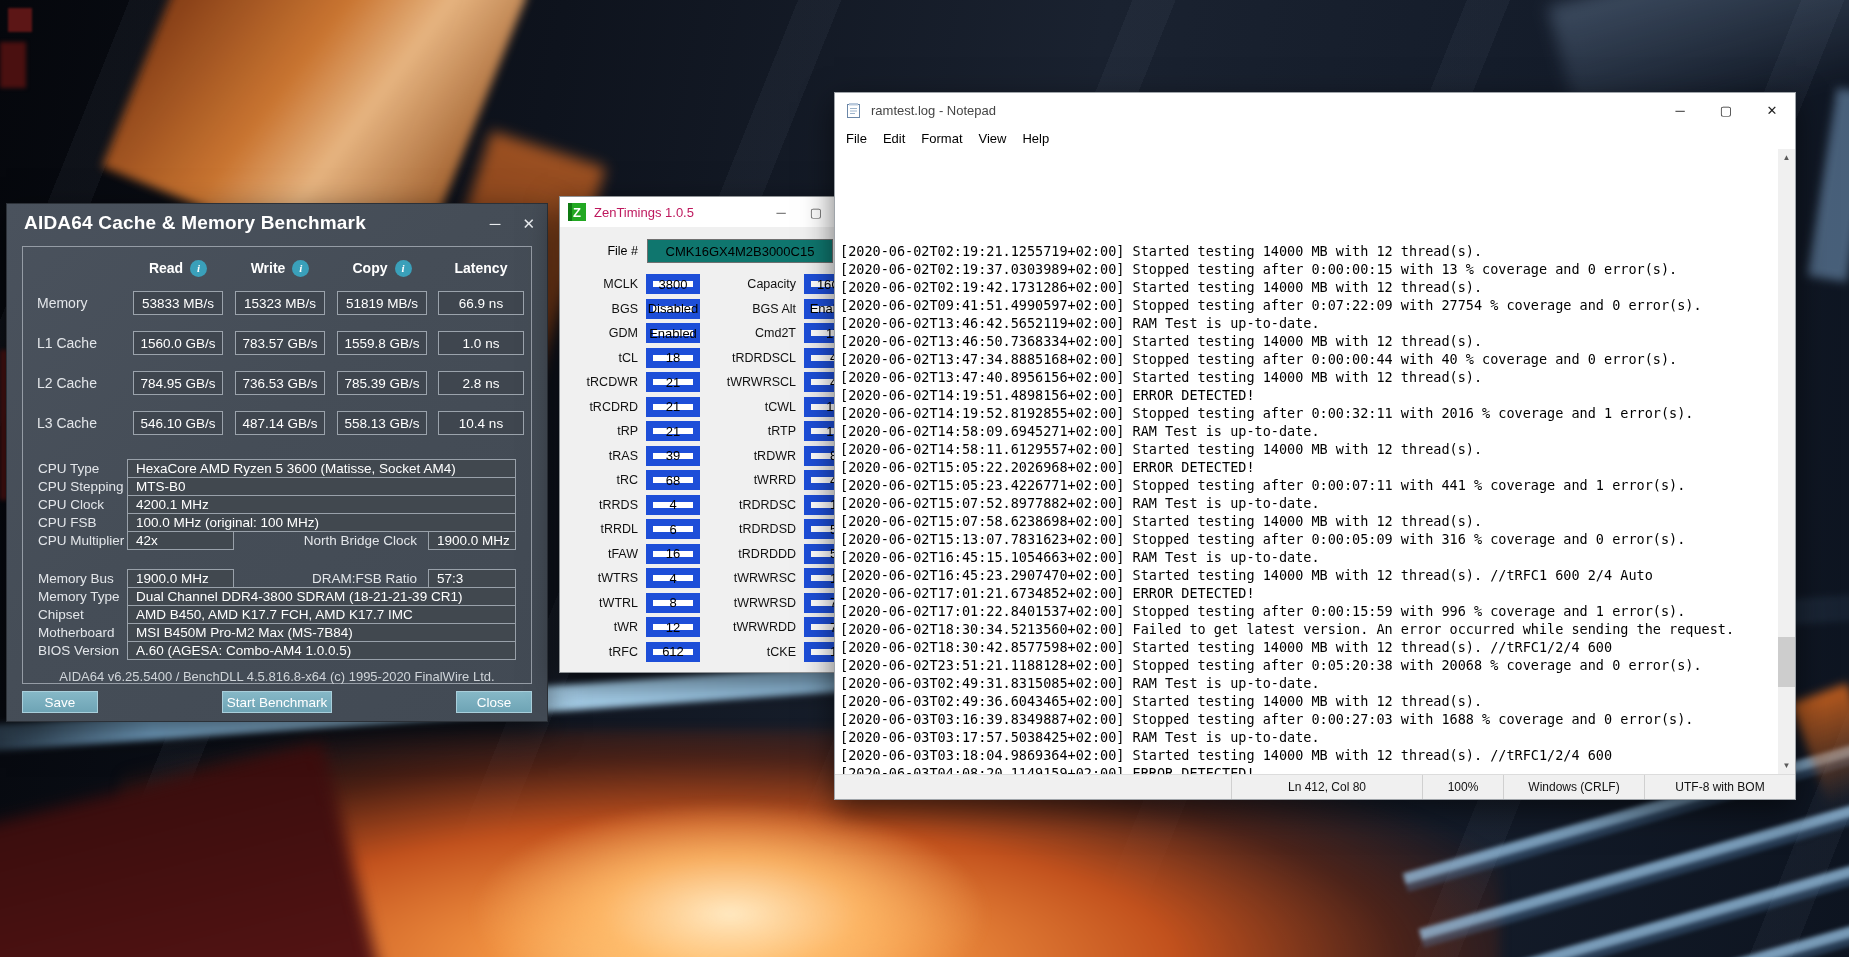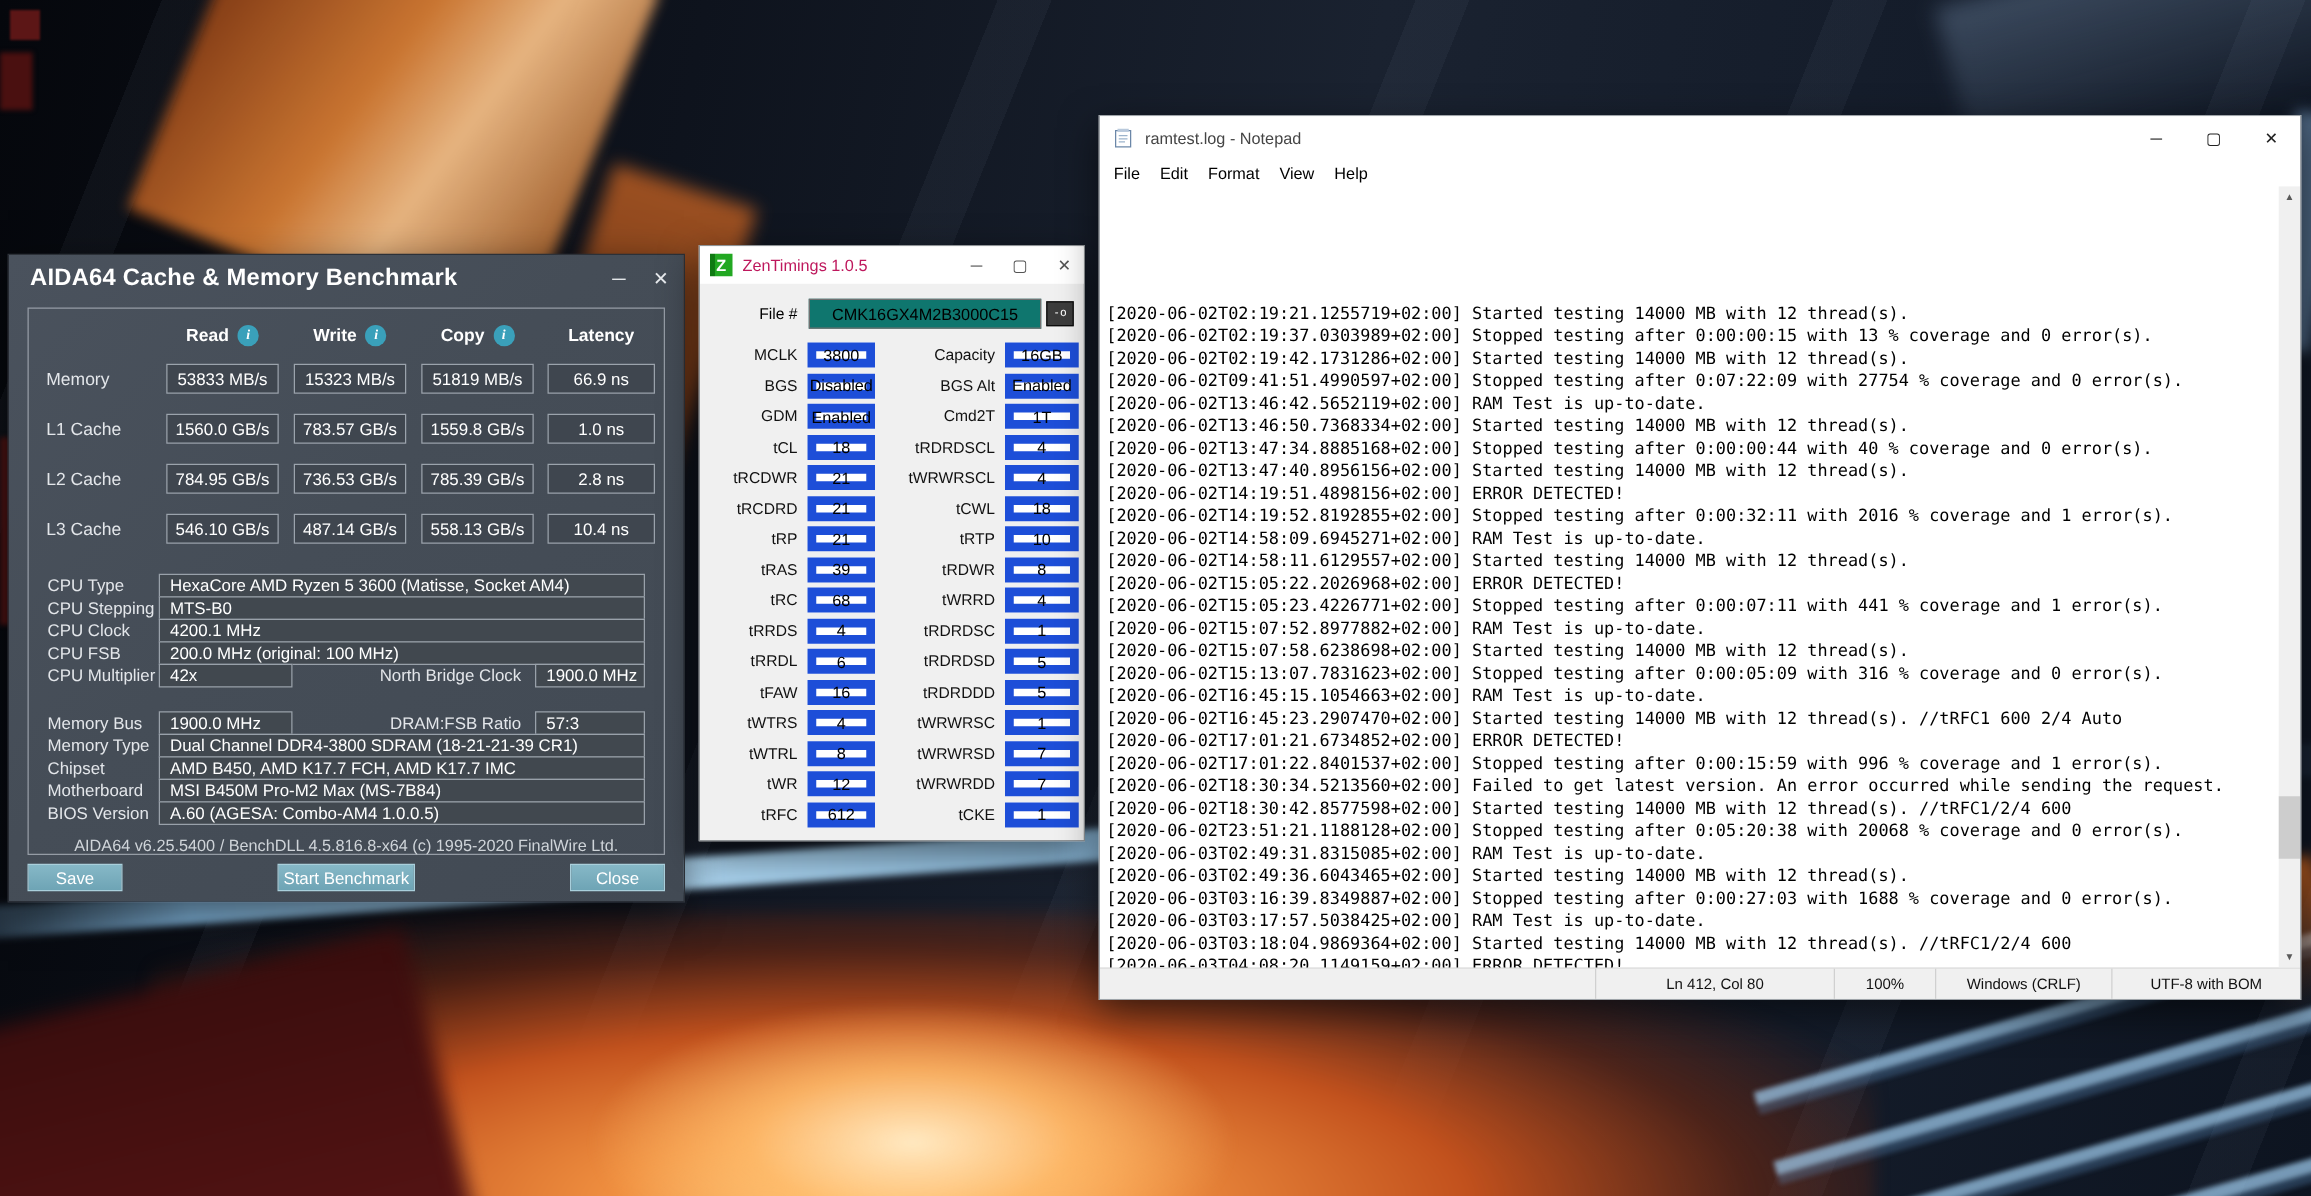--- a/index.html
+++ b/index.html
@@ -109,21 +109,21 @@
     font-family:"DejaVu Sans Mono",monospace;flex:none;cursor:default;}
   .zgrid-top{margin-top:9px;}
   .zgrid-main{margin-top:0;}
   .zrow{display:grid;grid-template-columns:78px 54px 88px 59px;column-gap:8px;
     align-items:center;height:24.5px;}
   .zlabel{text-align:right;font-size:12.5px;color:#111;white-space:nowrap;}
   .zbox{height:20px;border:7px solid #1d4ed8;background:#fff;display:flex;align-items:center;
     justify-content:center;font-size:13px;color:#000;box-sizing:border-box;}
 
   
-  .notepad{left:879px;top:92px;width:962px;height:708px;z-index:4;
+  .notepad{left:834px;top:92px;width:962px;height:708px;z-index:4;
     background:#fff;border:1px solid #9fa4a9;box-sizing:border-box;display:flex;flex-direction:column;}
   .np-titlebar{height:34px;display:flex;align-items:center;padding-left:10px;flex:none;background:#fff;}
   .np-ico{width:17px;height:17px;flex:none;}
   .np-title{margin-left:9px;font-size:13px;color:#454545;}
   .np-caption{margin-left:auto;display:flex;align-self:stretch;}
   .np-capbtn{width:46px;display:flex;align-items:center;justify-content:center;
     color:#222;font-size:13px;cursor:default;}
   .np-menubar{height:22px;display:flex;align-items:center;padding-left:3px;flex:none;background:#fff;}
   .np-menu{padding:0 8px;font-size:13px;color:#000;cursor:default;}
   .np-body{flex:1;position:relative;overflow:hidden;}
@@ -270,21 +270,21 @@
           <div class="irow">
           <div class="ilabel">CPU Stepping</div>
           <div class="ival">MTS-B0</div>
         </div>
           <div class="irow">
           <div class="ilabel">CPU Clock</div>
           <div class="ival">4200.1 MHz</div>
         </div>
           <div class="irow">
           <div class="ilabel">CPU FSB</div>
-          <div class="ival">200.0 MHz  (original: 100 MHz)</div>
+          <div class="ival">100.0 MHz  (original: 100 MHz)</div>
         </div>
         </div>
       <div class="irow split split-after">
         <div class="ilabel">CPU Multiplier</div>
         <div class="ival-split">
           <div class="ival sbox">42x</div>
           <div class="spacer-label">North Bridge Clock</div>
           <div class="ival sbox2">1900.0 MHz</div>
         </div>
       </div>

